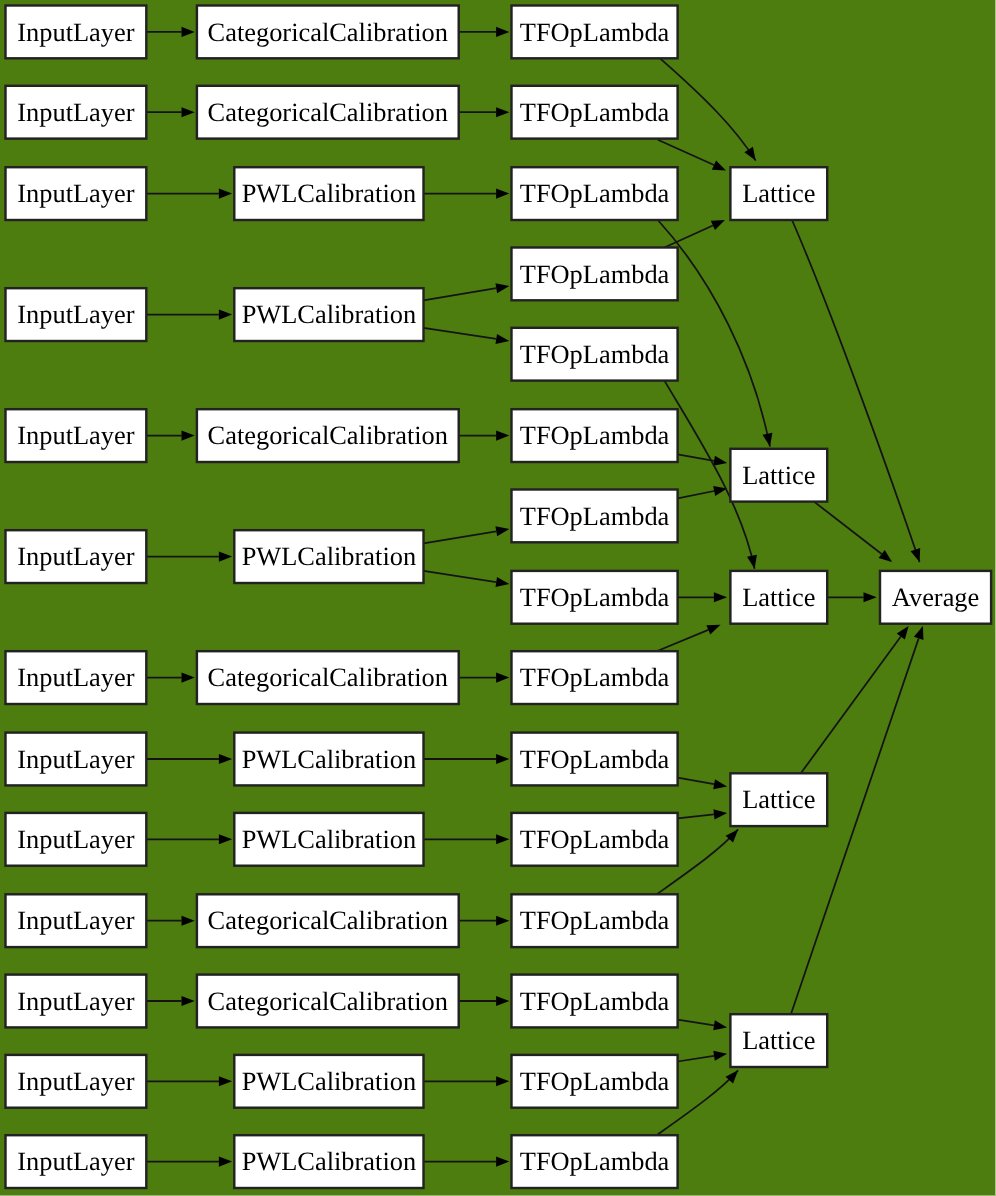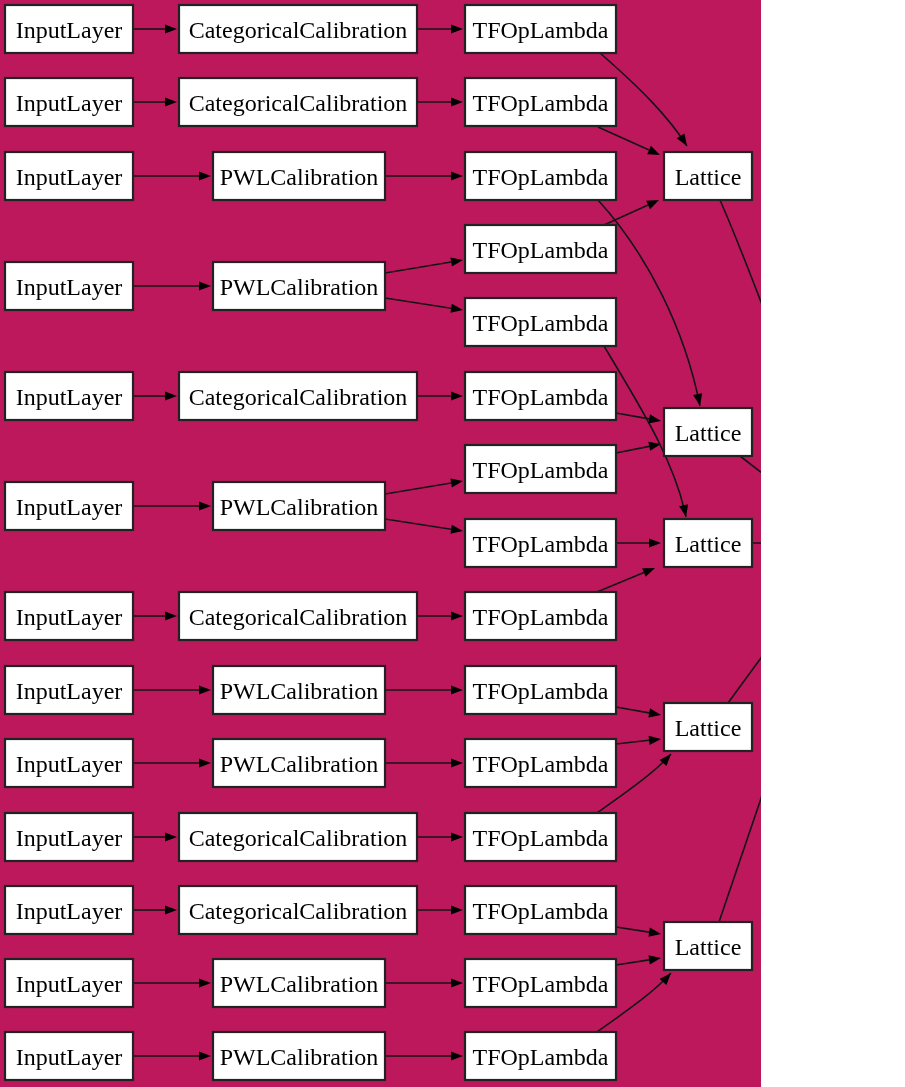--- a/index.html
+++ b/index.html
@@ -1,23 +1,23 @@
 <!DOCTYPE html>
 <html><head>
 <meta charset="utf-8">
 <style>
   html, body {
     margin: 0;
     padding: 0;
     background: #ffffff;
   }
   .diagram-wrap {
-    width: 761px;
+    width: 905px;
     height: 1087px;
-    background: #be185d;
+    background: #4d7c0f;
     position: relative;
     overflow: hidden;
   }
   svg.graph {
     display: block;
     width: 905px;
     height: 1087px;
   }
   svg.graph text {
     font-family: "Liberation Serif", "DejaVu Serif", serif;

